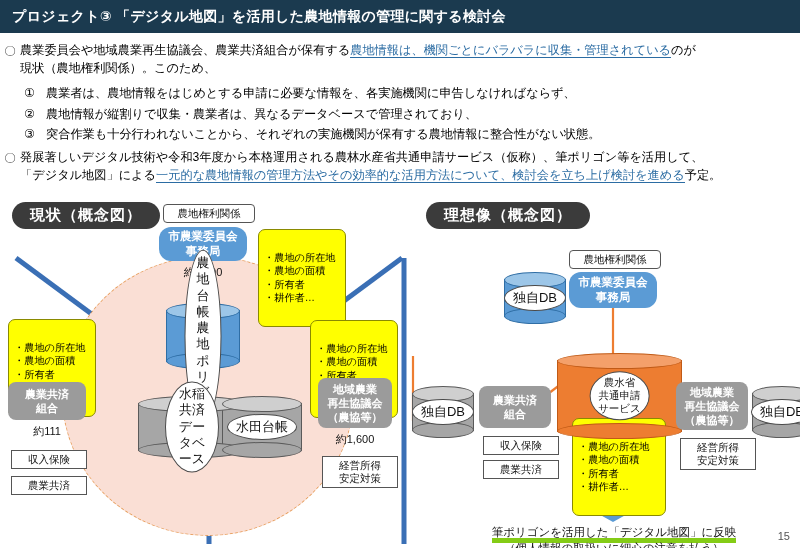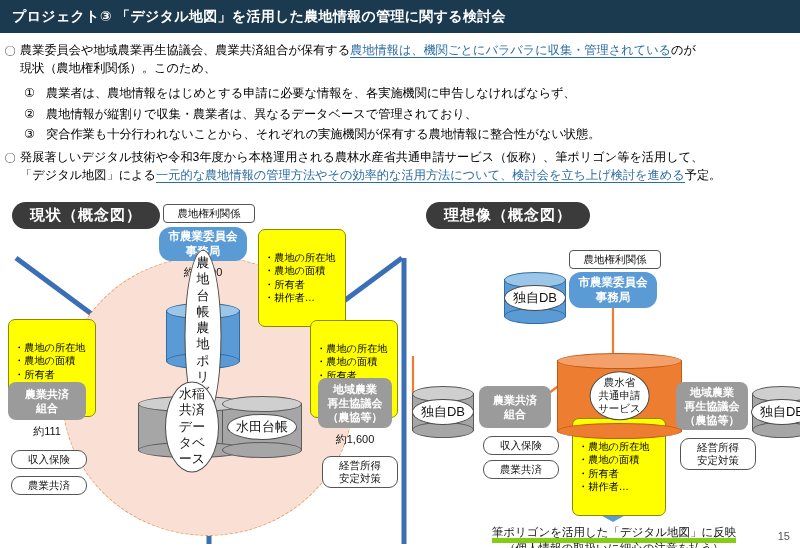--- a/index.html
+++ b/index.html
@@ -42,21 +42,21 @@
     position:absolute;background:#3b3b3b;color:#fff;border-radius:16px;
     font-size:15px;font-weight:bold;padding:4px 18px;letter-spacing:1px;
     white-space:nowrap;
   }
 
   .wbox{
     position:absolute;background:#ffffff;border:1.2px solid #555;border-radius:4px;
     font-size:10.5px;color:#111;text-align:center;padding:2px 6px;white-space:nowrap;
     line-height:1.25;
   }
-  .wbox.round{border-radius:9px;}
+  .wbox.round{border-radius:0;}
 
   .bluebox{
     position:absolute;background:#5b9bd5;color:#ffffff;border-radius:12px;
     font-size:11.5px;font-weight:bold;text-align:center;line-height:1.3;
     display:flex;align-items:center;justify-content:center;
   }
   .graybox{
     position:absolute;background:#9b9b9b;color:#ffffff;border-radius:8px;
     font-size:11px;font-weight:bold;text-align:center;line-height:1.3;
     display:flex;align-items:center;justify-content:center;

